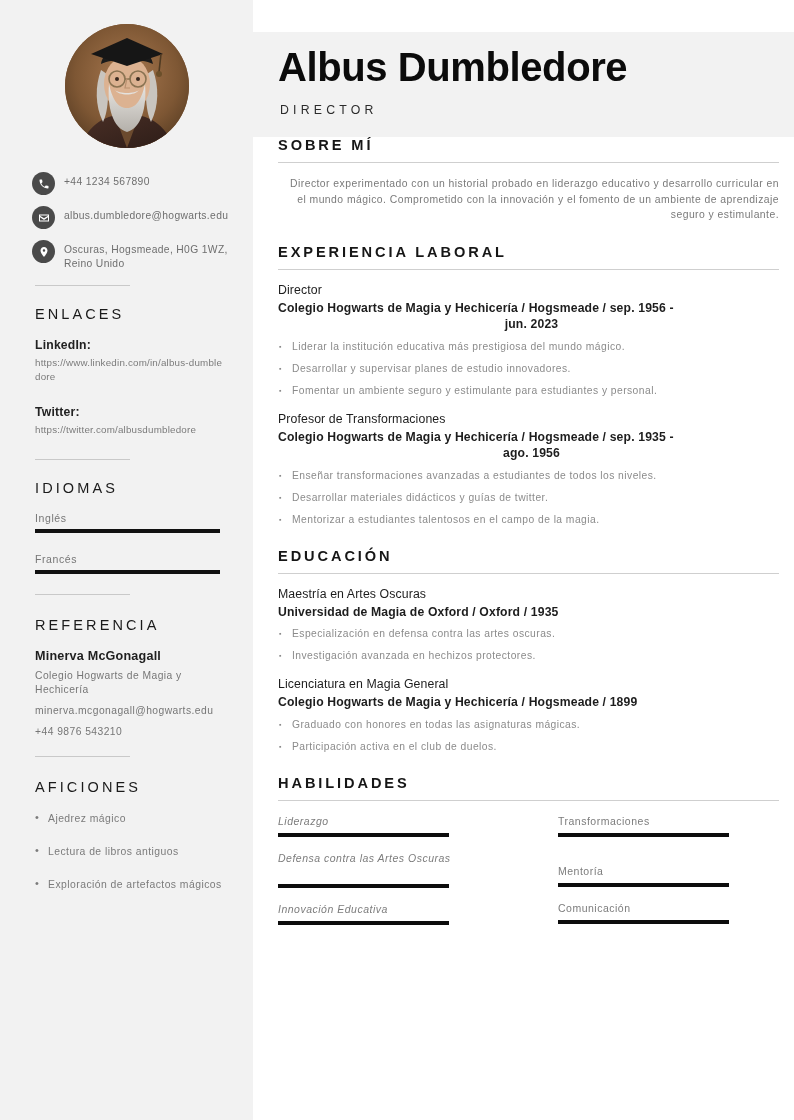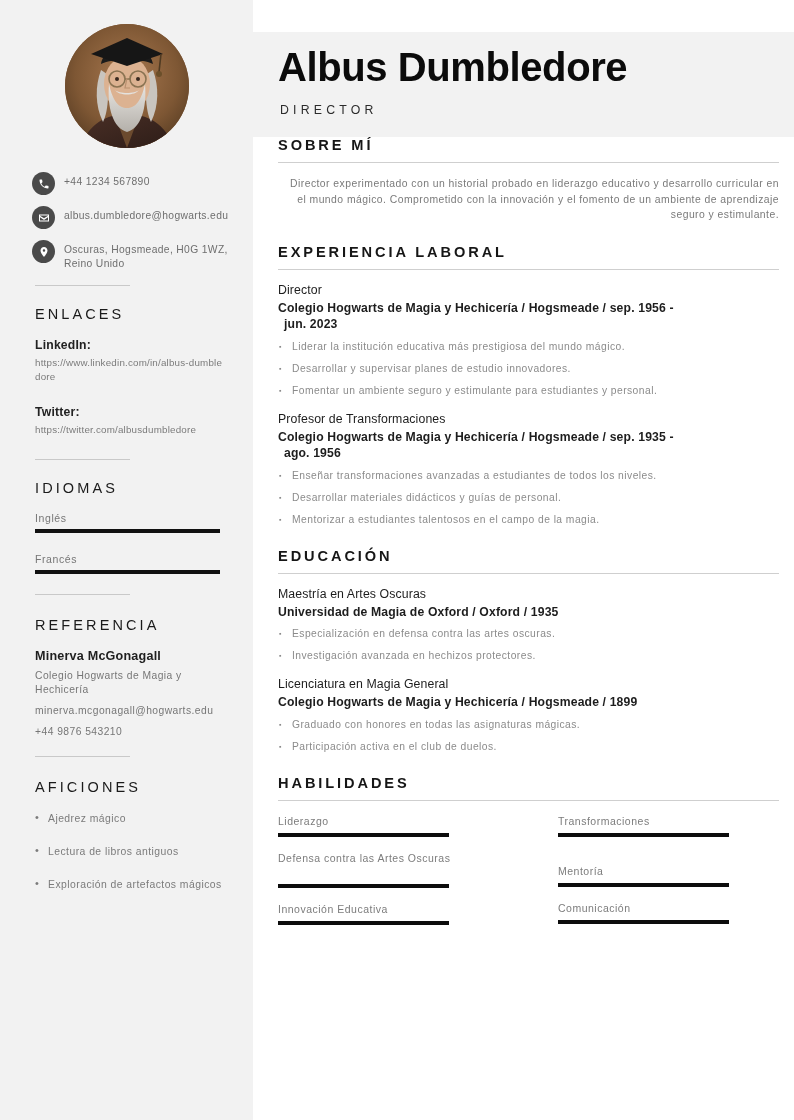--- a/index.html
+++ b/index.html
@@ -91,32 +91,32 @@
   .section { margin-bottom: 21px; }
 
   .summary { font-size: 10.4px; color: #7a7a7a; line-height: 15.5px; letter-spacing: 0.45px; text-align: right; }
 
   .entry { margin-bottom: 14px; }
   .entry-title { font-size: 12.3px; color: #1d1d1d; font-weight: 400; margin-bottom: 3px; letter-spacing: 0.1px; }
   .entry-sub {
     font-size: 12.2px; color: #1d1d1d; font-weight: 700; line-height: 16.5px;
     letter-spacing: 0.15px; margin-bottom: 6px; text-indent: 0;
   }
-  .entry-sub span.cont { display: block; padding-left: 6px; }
+  .entry-sub span.cont { display: block; padding-left: 6px; text-align: center; }
   .bullet {
     font-size: 10.3px; color: #8b8b8b; line-height: 15px; letter-spacing: 0.45px;
     position: relative; padding-left: 14px; margin-bottom: 7px;
   }
   .bullet::before {
     content: "\25AA"; position: absolute; left: 1px; top: 0px; font-size: 7px; color: #8b8b8b; line-height: 15px;
   }
 
   .skills-grid { display: flex; width: 100%; }
   .skills-col { width: 229px; }
-  .skills-col:first-child { margin-right: 59px; }
+  .skills-col:first-child { margin-right: 59px; font-style: italic; }
   .skill { margin-bottom: 14px; }
   .skill-name { font-size: 10.5px; color: #7c7c7c; line-height: 14px; letter-spacing: 0.5px; margin-bottom: 5px; min-height: 14px; }
   .skill-name.two { min-height: 28px; }
   .skill-track { width: 171px; height: 4px; background: #ececec; }
   .skill-fill { height: 4px; background: #0d0d0d; }
 </style>
 </head>
 <body>
 
 <div class="page">
@@ -283,21 +283,21 @@
           <div class="bullet">Fomentar un ambiente seguro y estimulante para estudiantes y personal.</div>
         </div>
 
         <div class="entry">
           <div class="entry-title">Profesor de Transformaciones</div>
           <div class="entry-sub">
             <span>Colegio Hogwarts de Magia y Hechicería / Hogsmeade / sep. 1935 -</span>
             <span class="cont">ago. 1956</span>
           </div>
           <div class="bullet">Enseñar transformaciones avanzadas a estudiantes de todos los niveles.</div>
-          <div class="bullet">Desarrollar materiales didácticos y guías de personal.</div>
+          <div class="bullet">Desarrollar materiales didácticos y guías de twitter.</div>
           <div class="bullet">Mentorizar a estudiantes talentosos en el campo de la magia.</div>
         </div>
       </section>
 
       <section class="section">
         <div class="sec-h">EDUCACIÓN</div>
         <div class="sec-rule"></div>
 
         <div class="entry">
           <div class="entry-title">Maestría en Artes Oscuras</div>

